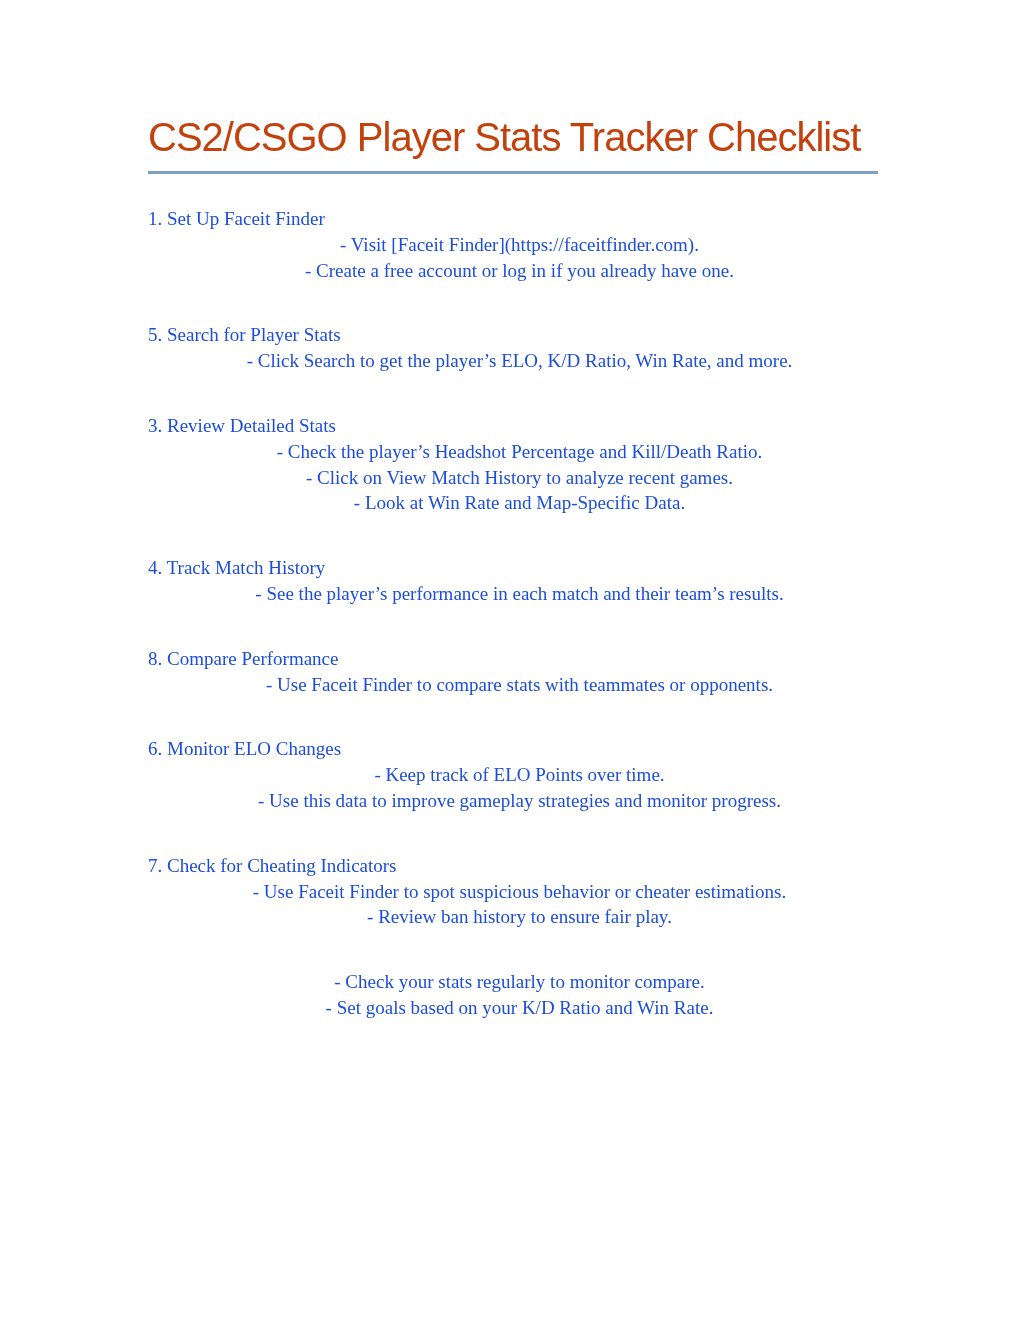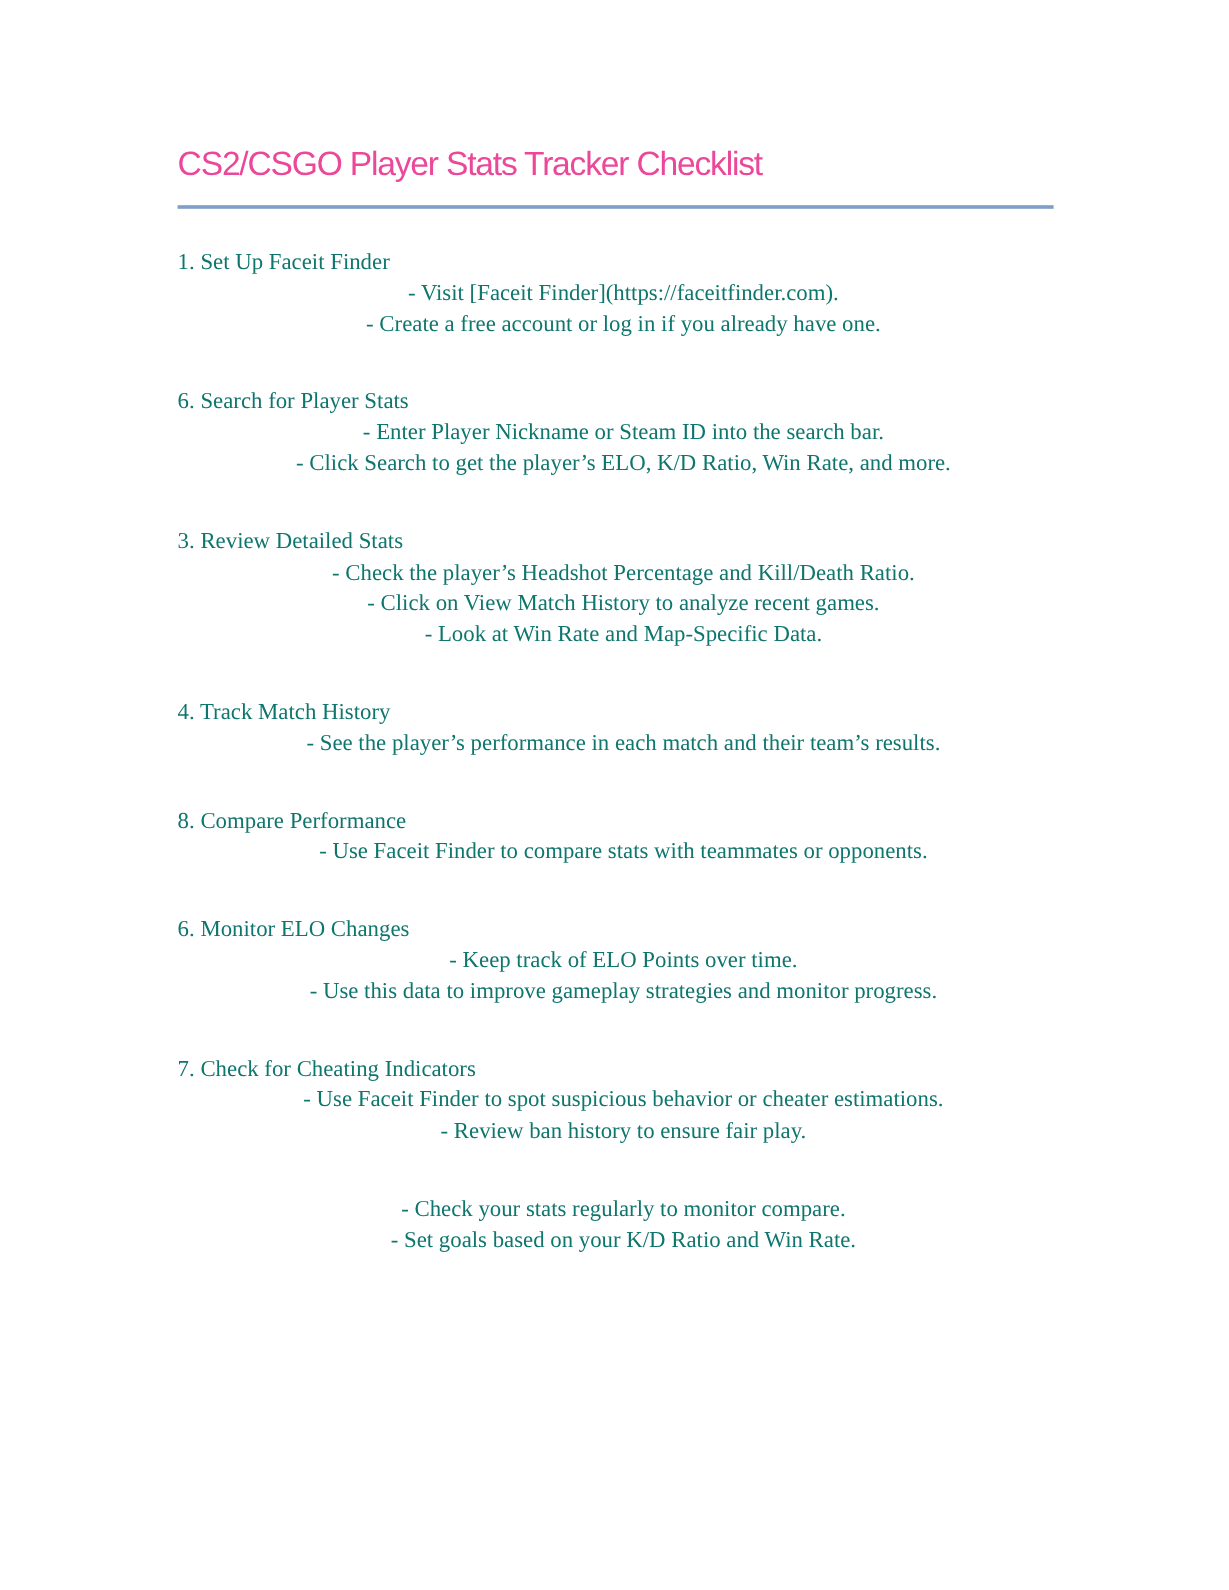--- a/index.html
+++ b/index.html
@@ -11,33 +11,33 @@
     overflow: hidden;
   }
   .page {
     width: 1024px;
     height: 1325px;
     padding: 112px 146px 40px 148px;
   }
   .doc-title {
     font-family: "Liberation Sans", sans-serif;
     font-weight: 400;
-    font-size: 28px;
+    font-size: 40px;
     letter-spacing: -1px;
     line-height: 50px;
-    color: #ec4899;
+    color: #c2410c;
     margin: 0 0 32px 0;
     padding-bottom: 9px;
     border-bottom: 3px solid #7e9fc7;
   }
   .doc-body {
     font-family: "Liberation Serif", serif;
     font-size: 19px;
     line-height: 25.8px;
-    color: #0f766e;
+    color: #1d4ed8;
   }
   .section { margin: 0 0 39px 0; }
   .section-heading {
     margin: 0;
     font-size: 19px;
     font-weight: 400;
     line-height: 25.8px;
   }
   .section-items {
     list-style: none;
@@ -57,23 +57,22 @@
 
     <div class="section">
       <p class="section-heading">1. Set Up Faceit Finder</p>
       <ul class="section-items">
         <li>- Visit [Faceit Finder](https://faceitfinder.com).</li>
         <li>- Create a free account or log in if you already have one.</li>
       </ul>
     </div>
 
     <div class="section">
-      <p class="section-heading">6. Search for Player Stats</p>
+      <p class="section-heading">5. Search for Player Stats</p>
       <ul class="section-items">
-        <li>- Enter Player Nickname or Steam ID into the search bar.</li>
         <li>- Click Search to get the player’s ELO, K/D Ratio, Win Rate, and more.</li>
       </ul>
     </div>
 
     <div class="section">
       <p class="section-heading">3. Review Detailed Stats</p>
       <ul class="section-items">
         <li>- Check the player’s Headshot Percentage and Kill/Death Ratio.</li>
         <li>- Click on View Match History to analyze recent games.</li>
         <li>- Look at Win Rate and Map-Specific Data.</li>

